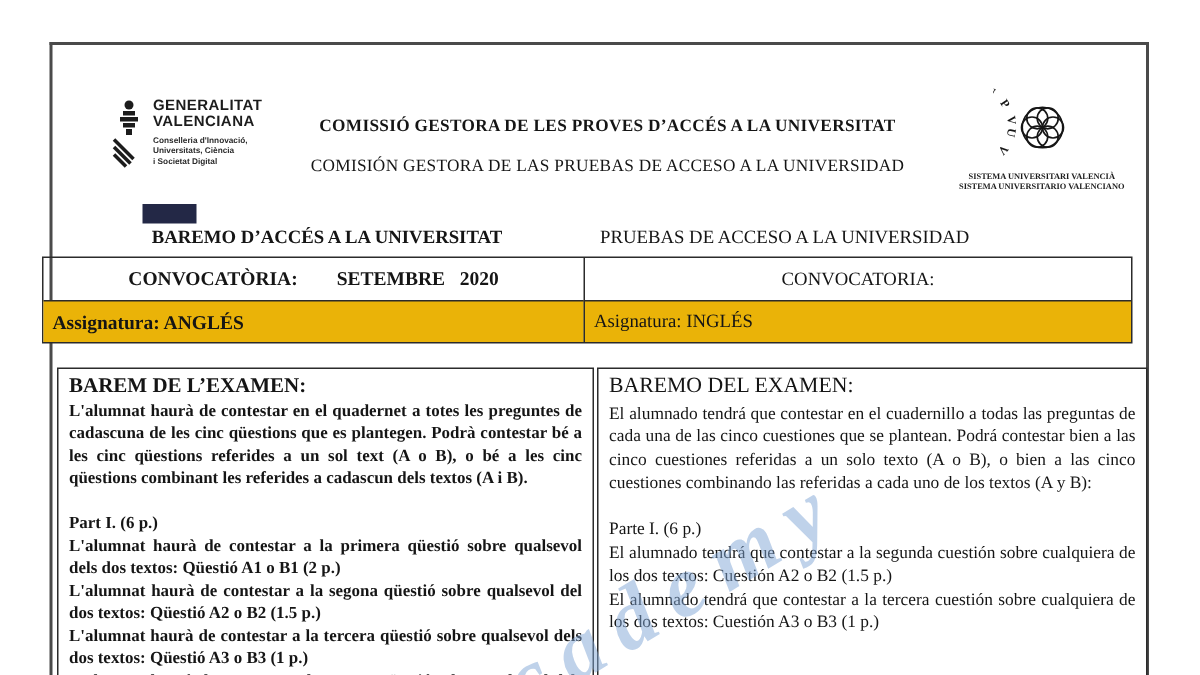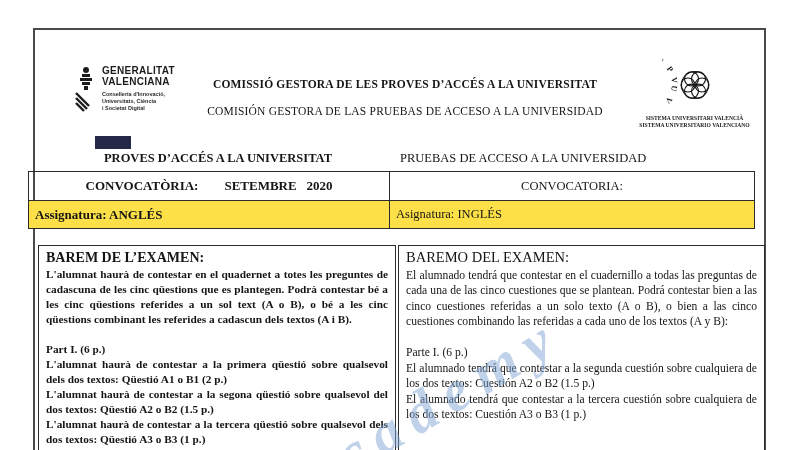--- a/index.html
+++ b/index.html
@@ -37,21 +37,21 @@
   .title-es { position:absolute; left:400px; top:151px; width:365px; text-align:left; font-size:12.5px; }
   
   .conv-table {
     position:absolute; left:28px; top:171px; width:727px; height:58px;
     border:1.5px solid #2b2b2b; box-sizing:border-box;
     display:grid; grid-template-columns:360px 1fr; grid-template-rows:1fr 1fr;
   }
   .conv-cell { display:flex; align-items:center; box-sizing:border-box; white-space:pre; }
   .conv-cell.center { justify-content:center; gap:26px; }
   .conv-cell.right-col { border-left:1.5px solid #2b2b2b; }
-  .conv-cell.bottom { border-top:1.5px solid #2b2b2b; background:#fde047; padding-left:6px; }
+  .conv-cell.bottom { border-top:1.5px solid #2b2b2b; background:#eab308; padding-left:6px; }
   .b { font-weight:bold; }
   .conv-ca { font-size:13px; }
   .conv-es { font-size:12.5px; }
   
   .barem-table {
     position:absolute; left:38px; top:245px; width:727px; height:230px;
     display:grid; grid-template-columns:358px 1fr; column-gap:2px;
   }
   .barem-cell {
     border:1.5px solid #2b2b2b; box-sizing:border-box;
@@ -131,21 +131,21 @@
       <text font-family="Liberation Serif, serif" font-size="8" font-weight="bold" fill="#161616" letter-spacing="2">
         <textPath href="#uniCircle">U V   U A   U J I   U M H   U P V</textPath>
       </text>
     </svg>
     <div class="suv-lines">
       <div>SISTEMA UNIVERSITARI VALENCIÀ</div>
       <div>SISTEMA UNIVERSITARIO VALENCIANO</div>
     </div>
   </div>
 
-  <div class="title-ca">PROVES D’ACCÉS A LA UNIVERSITAT</div>
+  <div class="title-ca">BAREMO D’ACCÉS A LA UNIVERSITAT</div>
   <div class="title-es">PRUEBAS DE ACCESO A LA UNIVERSIDAD</div>
 
   <div class="conv-table">
     <div class="conv-cell center conv-ca">
       <span class="b">CONVOCATÒRIA:</span>
       <span class="b">SETEMBRE   2020</span>
     </div>
     <div class="conv-cell center right-col conv-es">
       <span>CONVOCATORIA:</span>
     </div>

